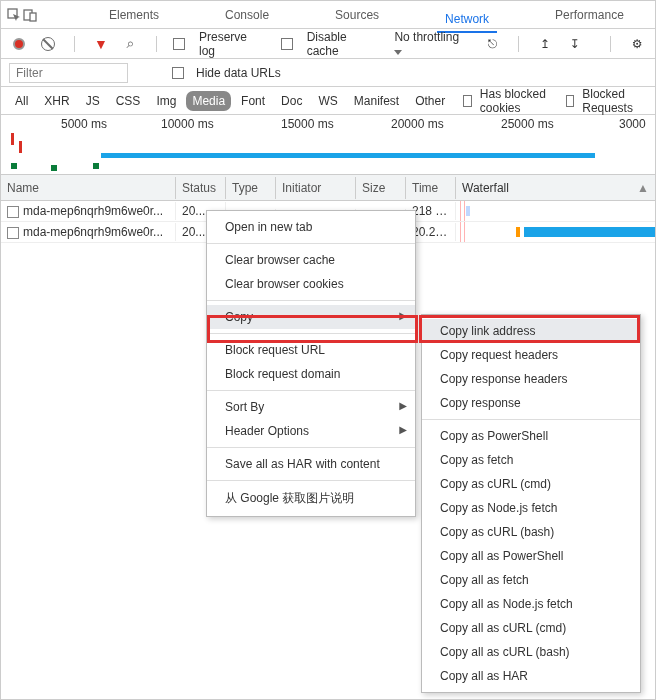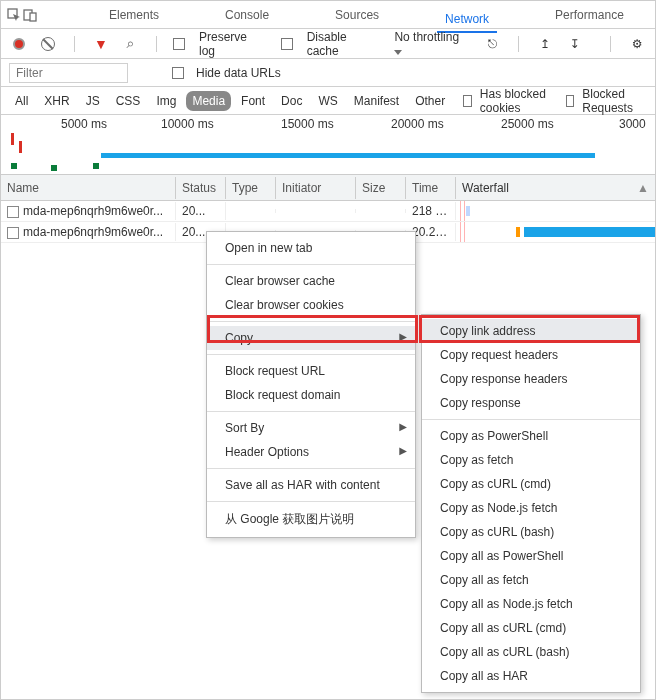--- a/index.html
+++ b/index.html
@@ -42,21 +42,21 @@
 .td { padding:2px 6px; overflow:hidden; white-space:nowrap; text-overflow:ellipsis; font-size:12px; border-right:1px solid #eee; }
 .chk { width:12px; height:12px; border:1px solid #888; margin-right:4px; display:inline-block; vertical-align:middle; }
 .wf-cell { border-right:none; position:relative; height:100%; }
 .wf-line { position:absolute; top:0; bottom:0; width:1px; background:#ffb3b3; }
 .wf-bar { position:absolute; height:10px; top:5px; background:#1aa3e8; }
 .ctx-menu { position:absolute; background:#fff; border:1px solid #bbb; box-shadow:2px 2px 6px rgba(0,0,0,.2); padding:4px 0; z-index:10; }
 .ctx-item { padding:5px 18px; cursor:pointer; white-space:nowrap; font-size:12px; position:relative; }
 .ctx-item:hover,.ctx-item.hov { background:#e8eaed; }
 .ctx-sep { height:1px; background:#ddd; margin:4px 0; }
 .ctx-arrow { position:absolute; right:8px; top:5px; font-size:10px; color:#555; }
-.menu1 { left:205px; top:230px; width:210px; }
+.menu1 { left:205px; top:209px; width:210px; }
 .menu2 { left:420px; top:313px; width:220px; }
 .hl-box { position:absolute; border:3px solid #e03030; z-index:20; pointer-events:none; }
 .hl1 { left:206px; top:314px; width:211px; height:28px; }
 .hl2 { left:418px; top:314px; width:221px; height:28px; }
 .tri-down{display:inline-block;width:0;height:0;border-left:4px solid transparent;border-right:4px solid transparent;border-top:5px solid #6e6e6e;}
 </style>
 </head>
 <body>
 
 <div class="row top-tabs">

